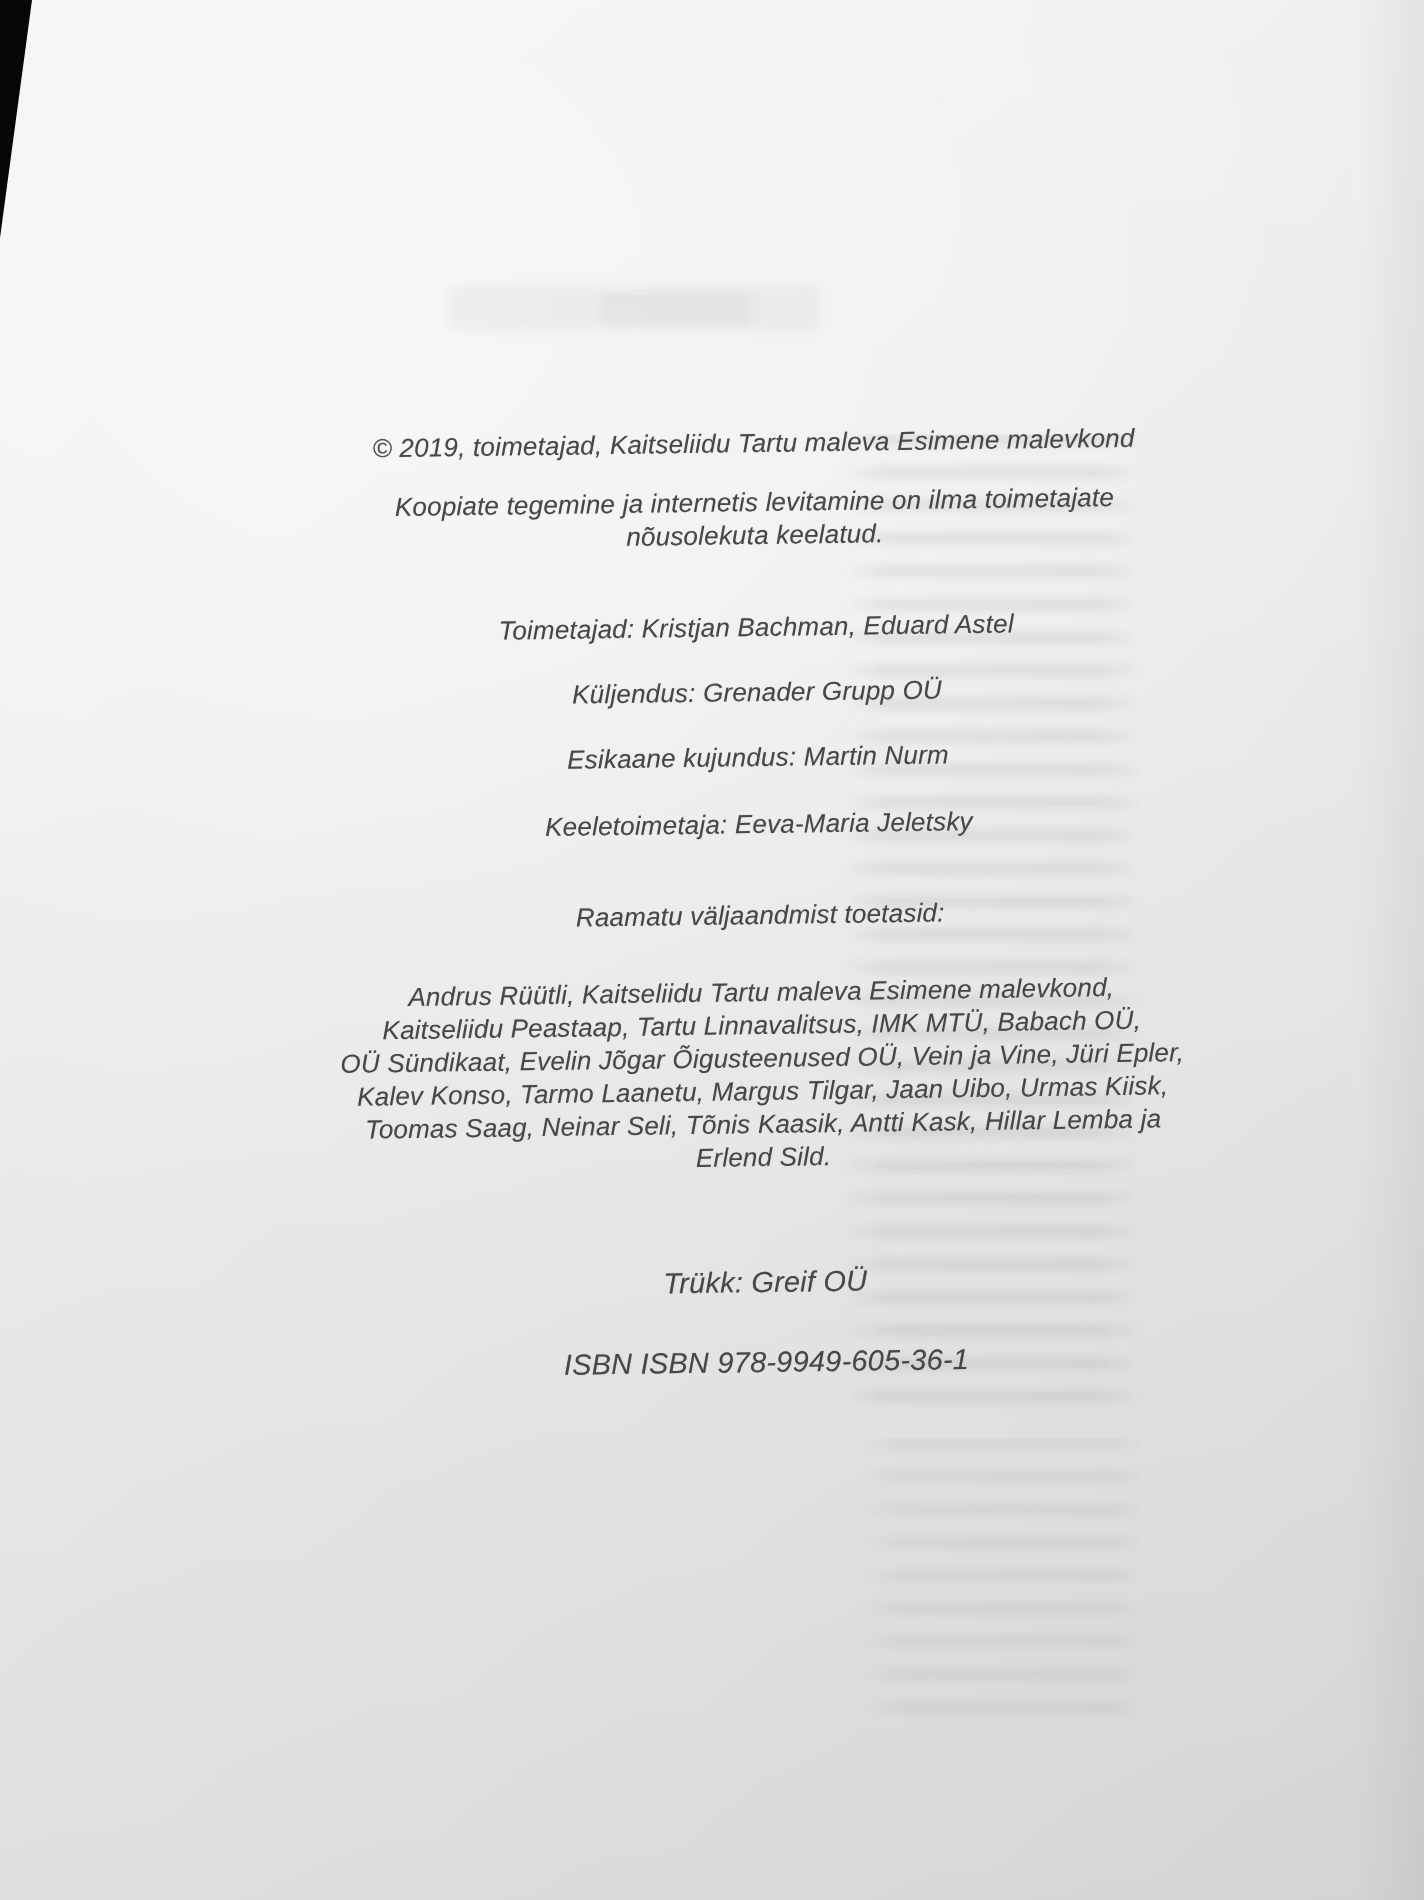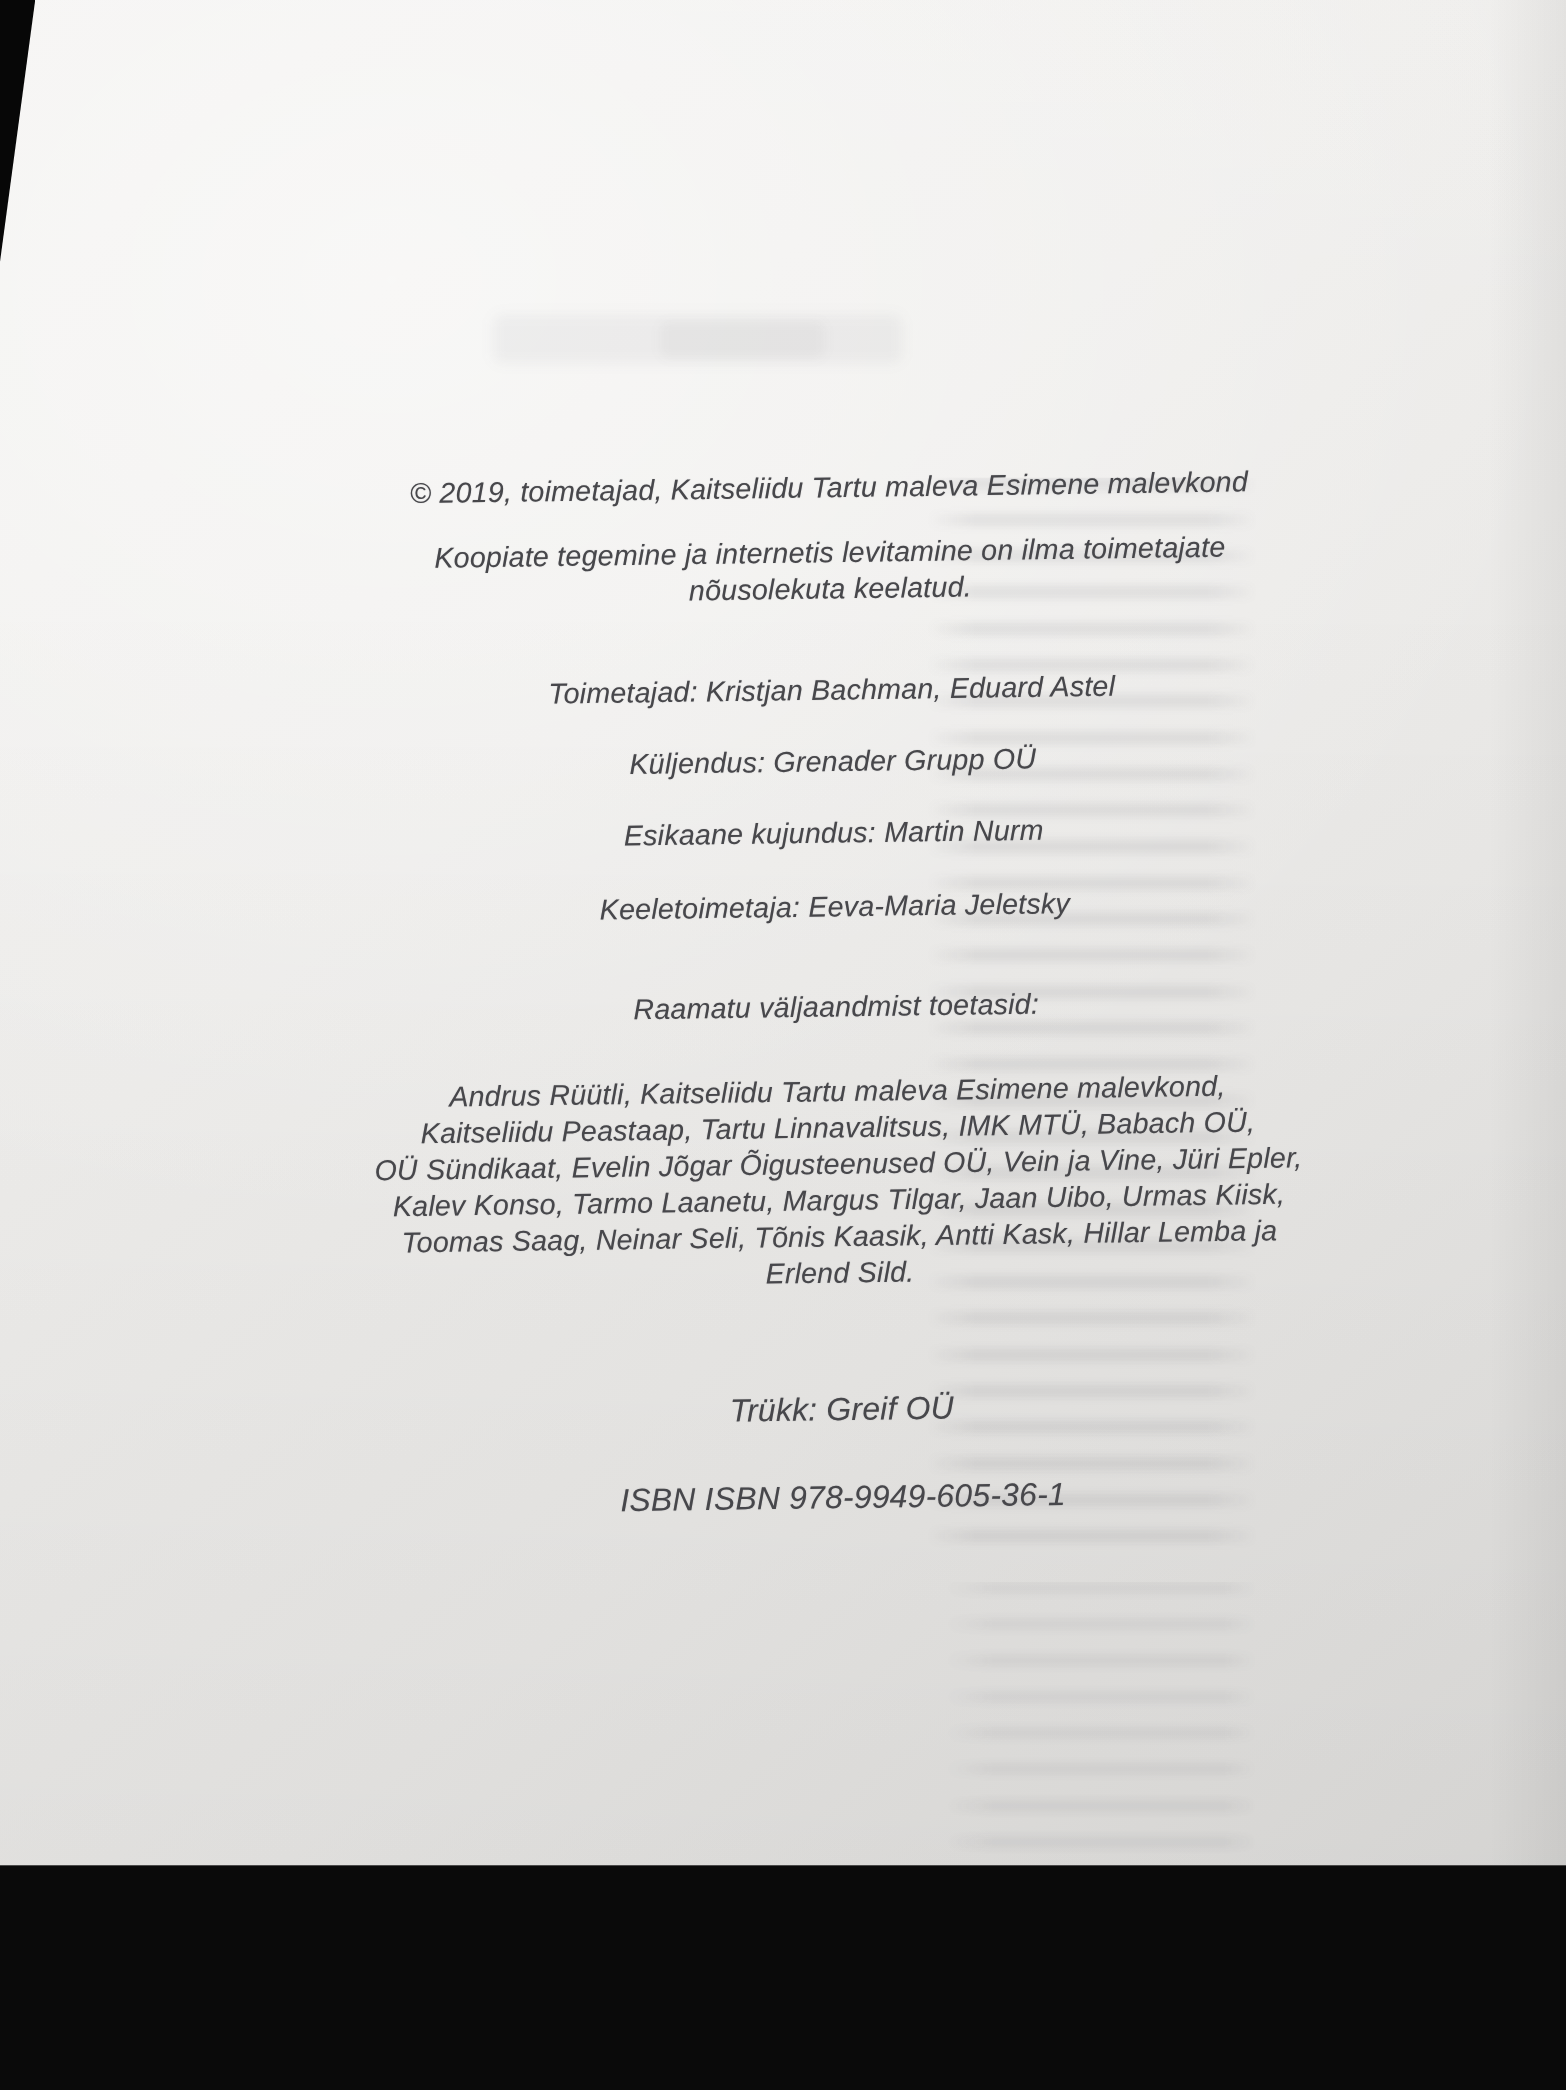--- a/index.html
+++ b/index.html
@@ -2,21 +2,21 @@
 <html><head>
 <meta charset="utf-8">
 <style>
   html, body { margin: 0; padding: 0; }
   body {
     width: 1424px; height: 1900px; overflow: hidden;
     background: #0a0a0a;
     font-family: "Liberation Sans", sans-serif;
   }
   .photo {
-    position: relative; width: 1424px; height: 1696px; overflow: hidden;
+    position: relative; width: 1424px; height: 1900px; overflow: hidden;
     background: #0a0a0a;
   }
   
   .paper {
     position: absolute; inset: 0;
     background:
       linear-gradient(to right, rgba(0,0,0,0) 95%, rgba(0,0,0,0.05) 100%),
       linear-gradient(to bottom, rgba(255,255,255,0.05) 0%, rgba(0,0,0,0) 30%, rgba(0,0,0,0.045) 100%),
       radial-gradient(140% 95% at 25% 15%, rgba(255,255,255,0.50) 0%, rgba(255,255,255,0) 55%),
       linear-gradient(140deg, #f3f2f0 0%, #efeeec 38%, #e9e8e6 66%, #dedddb 100%);

